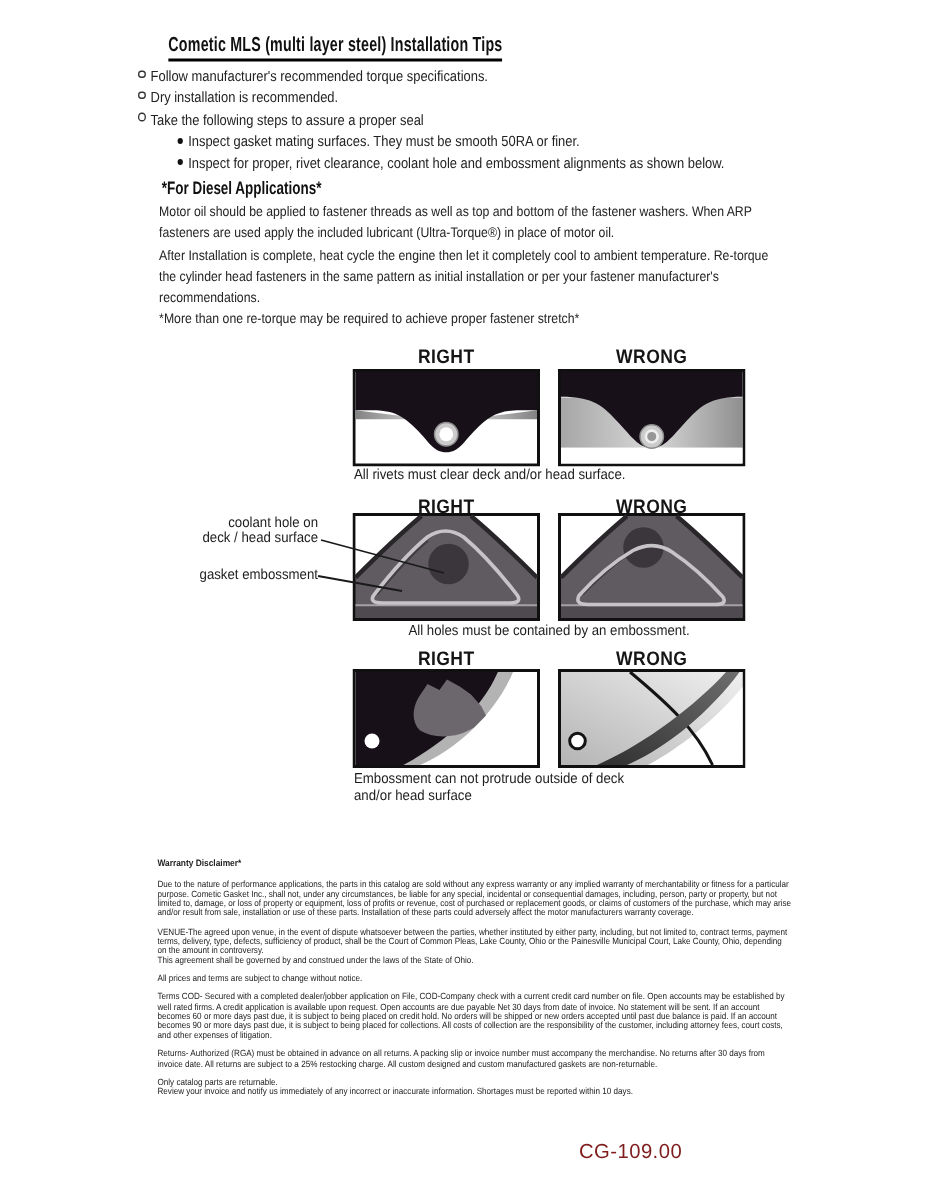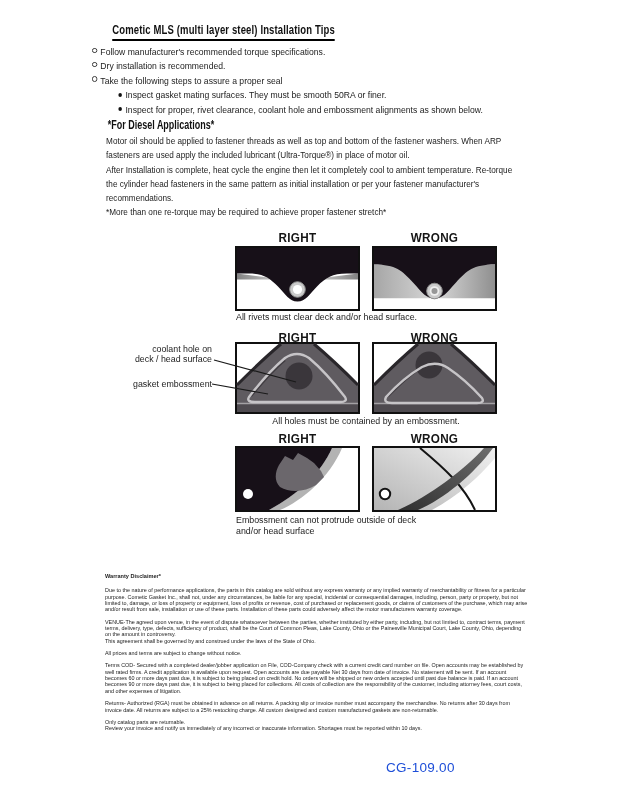--- a/index.html
+++ b/index.html
@@ -44,21 +44,21 @@
 
   
   .legal { position:absolute; left:105px; top:573px; width:470px;
            transform:scaleX(0.9); transform-origin:0 0;
            font-size:6px; line-height:6.35px; color:#222; }
   .legal h4 { margin:0 0 8px 0; font-size:6.2px; font-weight:bold; }
   .legal p { margin:0 0 6px 0; }
   .legal p.tight { margin-bottom:0; }
 
   .footer-code { position:absolute; left:386px; top:760px; font-size:13.5px;
-                 letter-spacing:0.3px; color:#1d4ed8; }
+                 letter-spacing:0.3px; color:#7f1d1d; }
 </style>
 </head>
 <body>
 
 <div class="page">
 
   <div class="text-col">
     <div class="doc-title">Cometic MLS (multi layer steel) Installation Tips</div>
 
     <div class="bullets">

